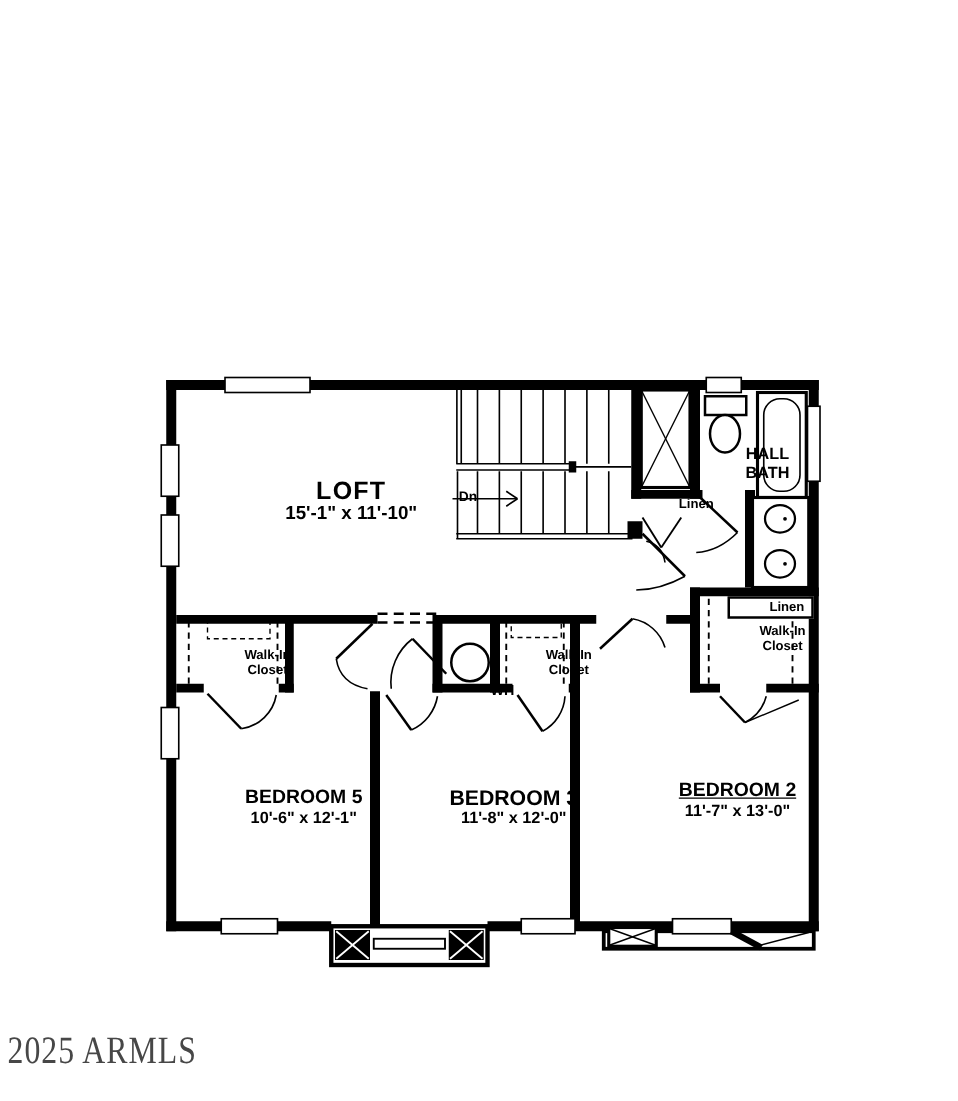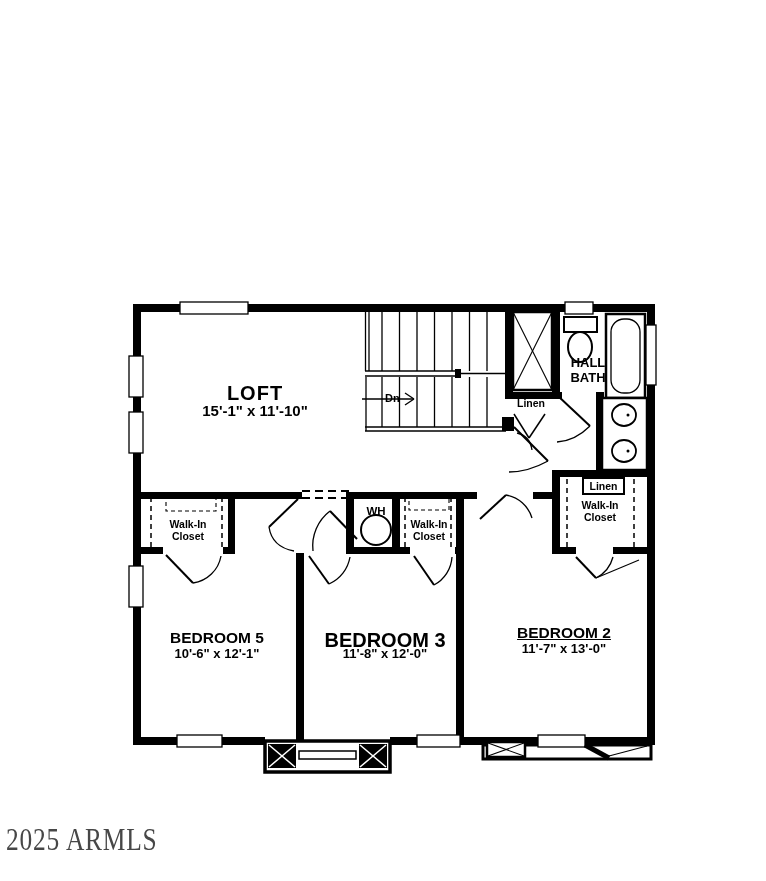--- a/index.html
+++ b/index.html
@@ -1,37 +1,37 @@
 <!DOCTYPE html>
 <html><head>
 <meta charset="utf-8">
 <style>
   html,body{margin:0;padding:0;background:#ffffff;}
   #canvas{position:relative;width:766px;height:881px;background:#ffffff;overflow:hidden;
           font-family:"Liberation Sans",sans-serif;}
   #plan-svg{position:absolute;left:0;top:0;}
   .label{position:absolute;color:#000;font-weight:bold;text-align:center;line-height:1.12;
-         white-space:normal;}
+         white-space:normal;padding-left:26px;}
   .loft-name{left:195px;top:382px;width:120px;font-size:20px;letter-spacing:1px;}
   .loft-dims{left:180px;top:403px;width:150px;font-size:15px;}
   .b4-name{left:147px;top:629px;width:140px;font-size:15.5px;}
   .b4-dims{left:147px;top:647px;width:140px;font-size:13px;}
-  .b3-name{left:315px;top:629px;width:140px;font-size:20px;}
+  .b3-name{left:315px;top:629px;width:140px;font-size:17px;}
   .b3-dims{left:315px;top:647px;width:140px;font-size:13px;}
   .b2-name{left:494px;top:624px;width:140px;font-size:15.5px;text-decoration:underline;}
   .b2-dims{left:494px;top:642px;width:140px;font-size:13px;}
   .hallbath{left:561px;top:356px;width:54px;font-size:13px;}
   .closet-b4{left:156px;top:519px;width:64px;font-size:10.5px;}
   .closet-b3{left:397px;top:519px;width:64px;font-size:10.5px;}
   .closet-b2{left:568px;top:500px;width:64px;font-size:10.5px;}
   .linen-hall{left:509px;top:398px;width:44px;font-size:10.5px;}
   .linen-b2{left:582px;top:477px;width:39px;height:14px;font-size:10.5px;
             border:2px solid #000;background:#fff;line-height:14px;}
-  .wh{left:362px;top:505px;width:28px;font-size:11.5px;}
-  .dn{left:341px;top:392px;width:14px;font-size:11px;text-align:left;margin-left:44px;}
+  .wh{left:362px;top:547px;width:28px;font-size:11.5px;}
+  .dn{left:341px;top:392px;width:14px;font-size:11px;text-align:left;}
   .watermark{position:absolute;left:6px;top:822px;font-family:"Liberation Serif",serif;
              font-weight:normal;font-size:31px;color:#2e2e2e;opacity:.88;letter-spacing:1px;
              transform:scaleX(.82);transform-origin:left center;}
 </style>
 </head>
 <body>
 
 <div id="canvas">
 
   <svg id="plan-svg" width="766" height="881" viewBox="0 0 766 881">

